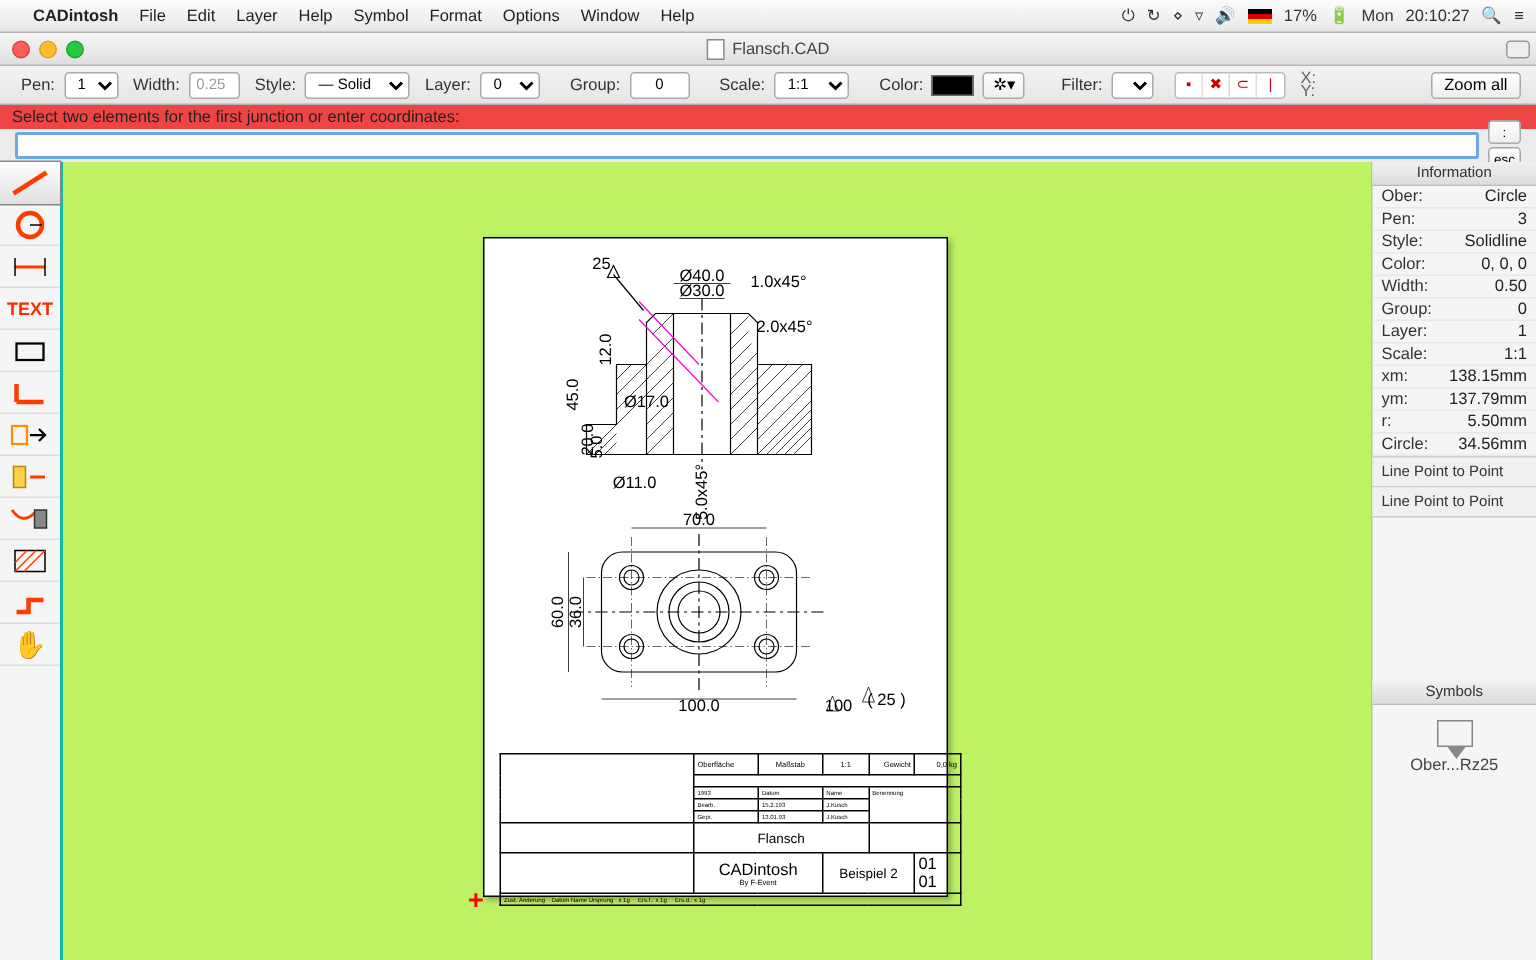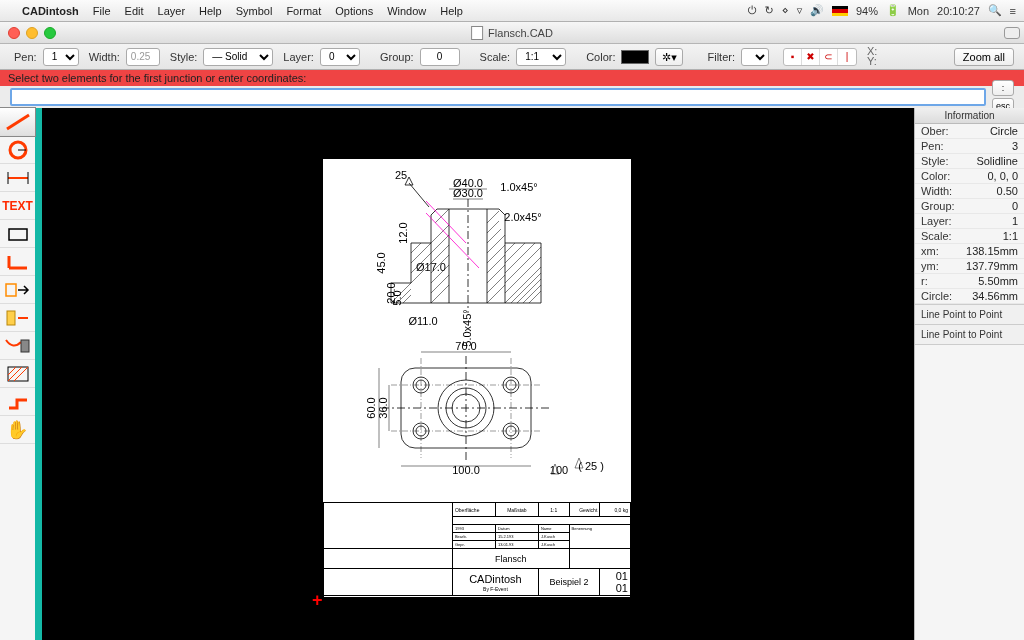--- a/index.html
+++ b/index.html
@@ -26,40 +26,40 @@
 .toolbar .gear{width:28px;height:18px;border:1px solid #aaa;border-radius:3px;background:linear-gradient(#fff,#eee);text-align:center;line-height:16px}
 .toolbar .iconbtns{display:flex;border:1px solid #bbb;border-radius:3px;background:#fff;margin-left:8px}
 .toolbar .iconbtns div{width:18px;height:16px;border-right:1px solid #ddd;text-align:center;line-height:16px;color:#c00;font-size:10px}
 .toolbar .xy{color:#666;font-size:9px;margin-left:4px;line-height:9px}
 .toolbar .zoomall{margin-left:auto;border:1px solid #aaa;border-radius:3px;background:linear-gradient(#fff,#eee);padding:2px 8px}
 .prompt{height:16px;background:#ef4444;padding:0 8px;color:#222;display:flex;align-items:center}
 .inputbar{height:22px;background:#ececec;padding:0 10px;display:flex;align-items:center;gap:6px}
 .inputbar input{flex:1;height:18px;border:2px solid #6ea7e8;border-radius:2px;background:#fff;padding:0 4px}
 .inputbar .smallbtn{width:22px;height:16px;border:1px solid #aaa;border-radius:3px;background:linear-gradient(#fff,#eee);font-size:9px;text-align:center;line-height:14px}
 .main{position:absolute;top:108px;left:0;right:0;bottom:0;display:flex}
-.toolpalette{width:42px;background:#f5f5f5;border-right:7px solid #14b8a6;display:flex;flex-direction:column}
+.toolpalette{width:42px;background:#f5f5f5;border-right:2px solid #14b8a6;display:flex;flex-direction:column}
 .toolpalette .tool{height:28px;border-bottom:1px solid #ddd;display:flex;align-items:center;justify-content:center;position:relative}
 .toolpalette .tool.sel{background:linear-gradient(#fff,#e0e0e0);outline:1px solid #888}
-.canvas{flex:1;background:#000000;position:relative;overflow:hidden}
+.canvas{flex:1;background:#bef264;position:relative;overflow:hidden}
 .paper{position:absolute;left:280px;top:50px;width:310px;height:440px;background:#fff;border:1px solid #000;box-shadow:2px 2px 4px rgba(0,0,0,0.3)}
 .canvas .cross{position:absolute;left:270px;top:482px;color:#ff0000;font-size:18px;font-weight:bold}
 .rightpanel{width:110px;background:#f5f5f5;border-left:1px solid #bbb;display:flex;flex-direction:column}
 .rp-head{background:linear-gradient(#f0f0f0,#dcdcdc);border-bottom:1px solid #bbb;text-align:center;padding:2px 0;font-size:10px;color:#333}
 .rp-table{font-size:10px}
 .rp-table .row{display:flex;justify-content:space-between;padding:1px 6px;border-bottom:1px solid #e8e8e8}
 .rp-table .row span:first-child{color:#333}
 .rp-table .row span:last-child{color:#222}
 .rp-action{padding:4px 6px;border-top:1px solid #ccc;border-bottom:1px solid #ccc;font-size:10px;color:#333;background:#f0f0f0}
 .rp-symbols{margin-top:auto}
 .rp-symbody{height:170px;text-align:center;padding:10px;font-size:9px;color:#444}
 .rp-symbody .symicon{margin:0 auto 6px;width:24px;height:18px;border:1px solid #888;position:relative}
 .rp-symbody .symicon::after{content:"";position:absolute;left:6px;top:17px;border-left:6px solid transparent;border-right:6px solid transparent;border-top:8px solid #888}
 svg{display:block}
 .dwg{position:absolute;left:8px;top:4px}
-.titleblock{position:absolute;left:0;bottom:0;width:100%;height:95px}
+.titleblock{position:absolute;left:10px;bottom:0;width:100%;height:95px}
 .titleblock table{border-collapse:collapse;width:100%;height:100%}
 .titleblock td{border:1px solid #000;font-size:5px;padding:1px 2px;vertical-align:middle}
 .titleblock .big{font-size:12px;text-align:center}
 .titleblock .med{font-size:9px;text-align:center}
 </style>
 </head>
 <body>
 
 <div class="menubar">
   <span class="apple"></span>
@@ -73,21 +73,21 @@
   <span class="item">Options</span>
   <span class="item">Window</span>
   <span class="item">Help</span>
   <div class="right">
     <span>⏻</span>
     <span>↻</span>
     <span>⋄</span>
     <span>▿</span>
     <span>🔊</span>
     <span style="display:inline-block;width:16px;height:10px;background:linear-gradient(to bottom,#000 33%,#dd0000 33%,#dd0000 66%,#ffce00 66%)"></span>
-    <span>94%</span>
+    <span>17%</span>
     <span>🔋</span>
     <span>Mon</span>
     <span>20:10:27</span>
     <span>🔍</span>
     <span>≡</span>
   </div>
 </div>
 
 <div class="titlebar">
   <div class="traffic">
@@ -354,21 +354,21 @@
               </tr>
           <tr style="height:20px">
             <td colspan="4"></td>
             <td colspan="3" rowspan="1" class="med">Flansch</td>
             <td colspan="2"></td>
           </tr>
           <tr style="height:22px">
             <td colspan="4"></td>
             <td colspan="2" class="big"><span>CADintosh</span><div style="font-size:5px">By F-Event</div></td>
             <td colspan="2" class="med">Beispiel 2</td>
-            <td style="text-align:right"><span>01</span><br><span>01</span></td>
+            <td style="text-align:left"><span>01</span><br><span>01</span></td>
           </tr>
           <tr style="height:7px">
                 <td colspan="9" style="font-size:4px">Zust. Änderung &nbsp;&nbsp; Datum Name Ursprung &nbsp; x 1g &nbsp;&nbsp;&nbsp; Ers.f.: x 1g &nbsp;&nbsp;&nbsp; Ers.d.: x 1g</td>
               </tr>
         </tbody>
           </table>
       </div>
     </div>
     <div class="cross">+</div>
   </div>
@@ -421,14 +421,21 @@
           <span>5.50mm</span>
         </div>
       <div class="row">
           <span>Circle:</span>
           <span>34.56mm</span>
         </div>
     </div>
     <div class="rp-action">Line Point to Point</div>
     <div class="rp-action" style="border-top:none">Line Point to Point</div>
     <div style="flex:1"></div>
+    <div class="rp-symbols">
+      <div class="rp-head">Symbols</div>
+      <div class="rp-symbody">
+        <div class="symicon"></div>
+        <div>Ober...Rz25</div>
+      </div>
+    </div>
   </div>
 </div>
 
 </body></html>

